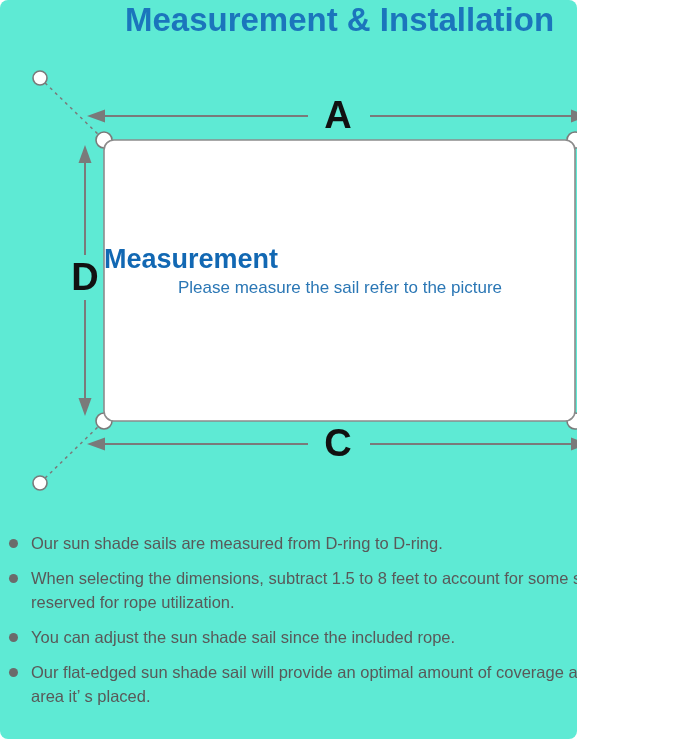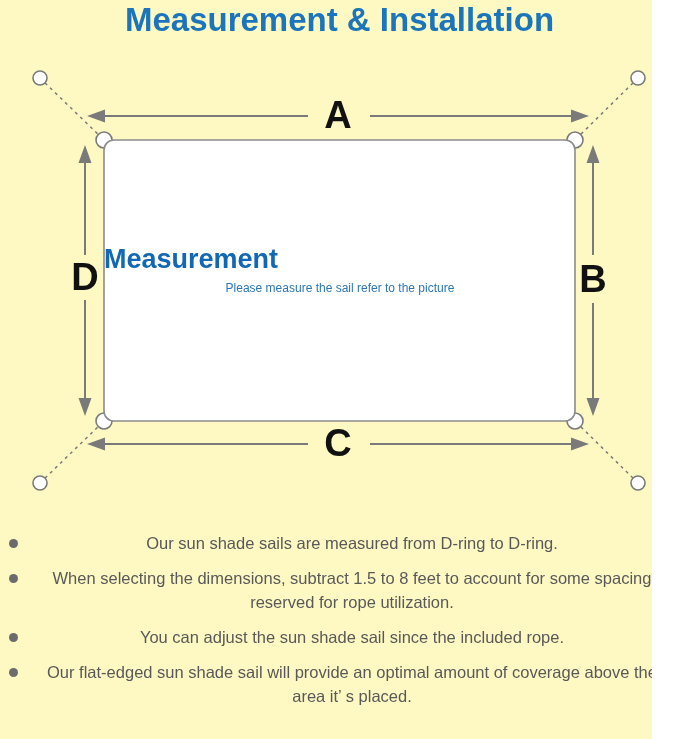--- a/index.html
+++ b/index.html
@@ -3,24 +3,25 @@
 <meta charset="utf-8">
 <style>
   html, body {
     margin: 0;
     padding: 0;
     background: #ffffff;
     font-family: "Liberation Sans", "DejaVu Sans", sans-serif;
   }
   #stage {
     position: relative;
-    width: 652px;
+    width: 577px;
     height: 739px;
-    background: #fef9c3;
+    background: #5eead4;
     overflow: hidden;
+    border-radius: 8px;
   }
   .page-title {
     position: absolute;
     left: 0;
     top: 0;
     width: 679px;
     text-align: center;
     font-size: 33px;
     font-weight: bold;
     letter-spacing: 0px;
@@ -77,41 +78,40 @@
     font-weight: bold;
     color: var(--center-blue, #1268b3);
     line-height: 30px;
   }
   .center-subtitle {
     position: absolute;
     left: 104px;
     top: 278px;
     width: 472px;
     text-align: center;
-    font-size: 12px;
+    font-size: 17px;
     color: var(--subtitle-blue, #2b77b5);
     line-height: 20px;
   }
   .notes {
     position: absolute;
     left: 6px;
     top: 531px;
     width: 667px;
     list-style: none;
     margin: 0;
     padding: 0;
   }
   .note-item {
     position: relative;
     padding-left: 25px;
     margin-bottom: 11px;
     font-size: 16.5px;
     line-height: 24px;
     color: var(--text-gray, #595959);
-    text-align: center;
   }
   .note-bullet {
     position: absolute;
     left: 3px;
     top: 8px;
     width: 9px;
     height: 9px;
     border-radius: 50%;
     background: var(--bullet-gray, #6b6b6b);
   }

